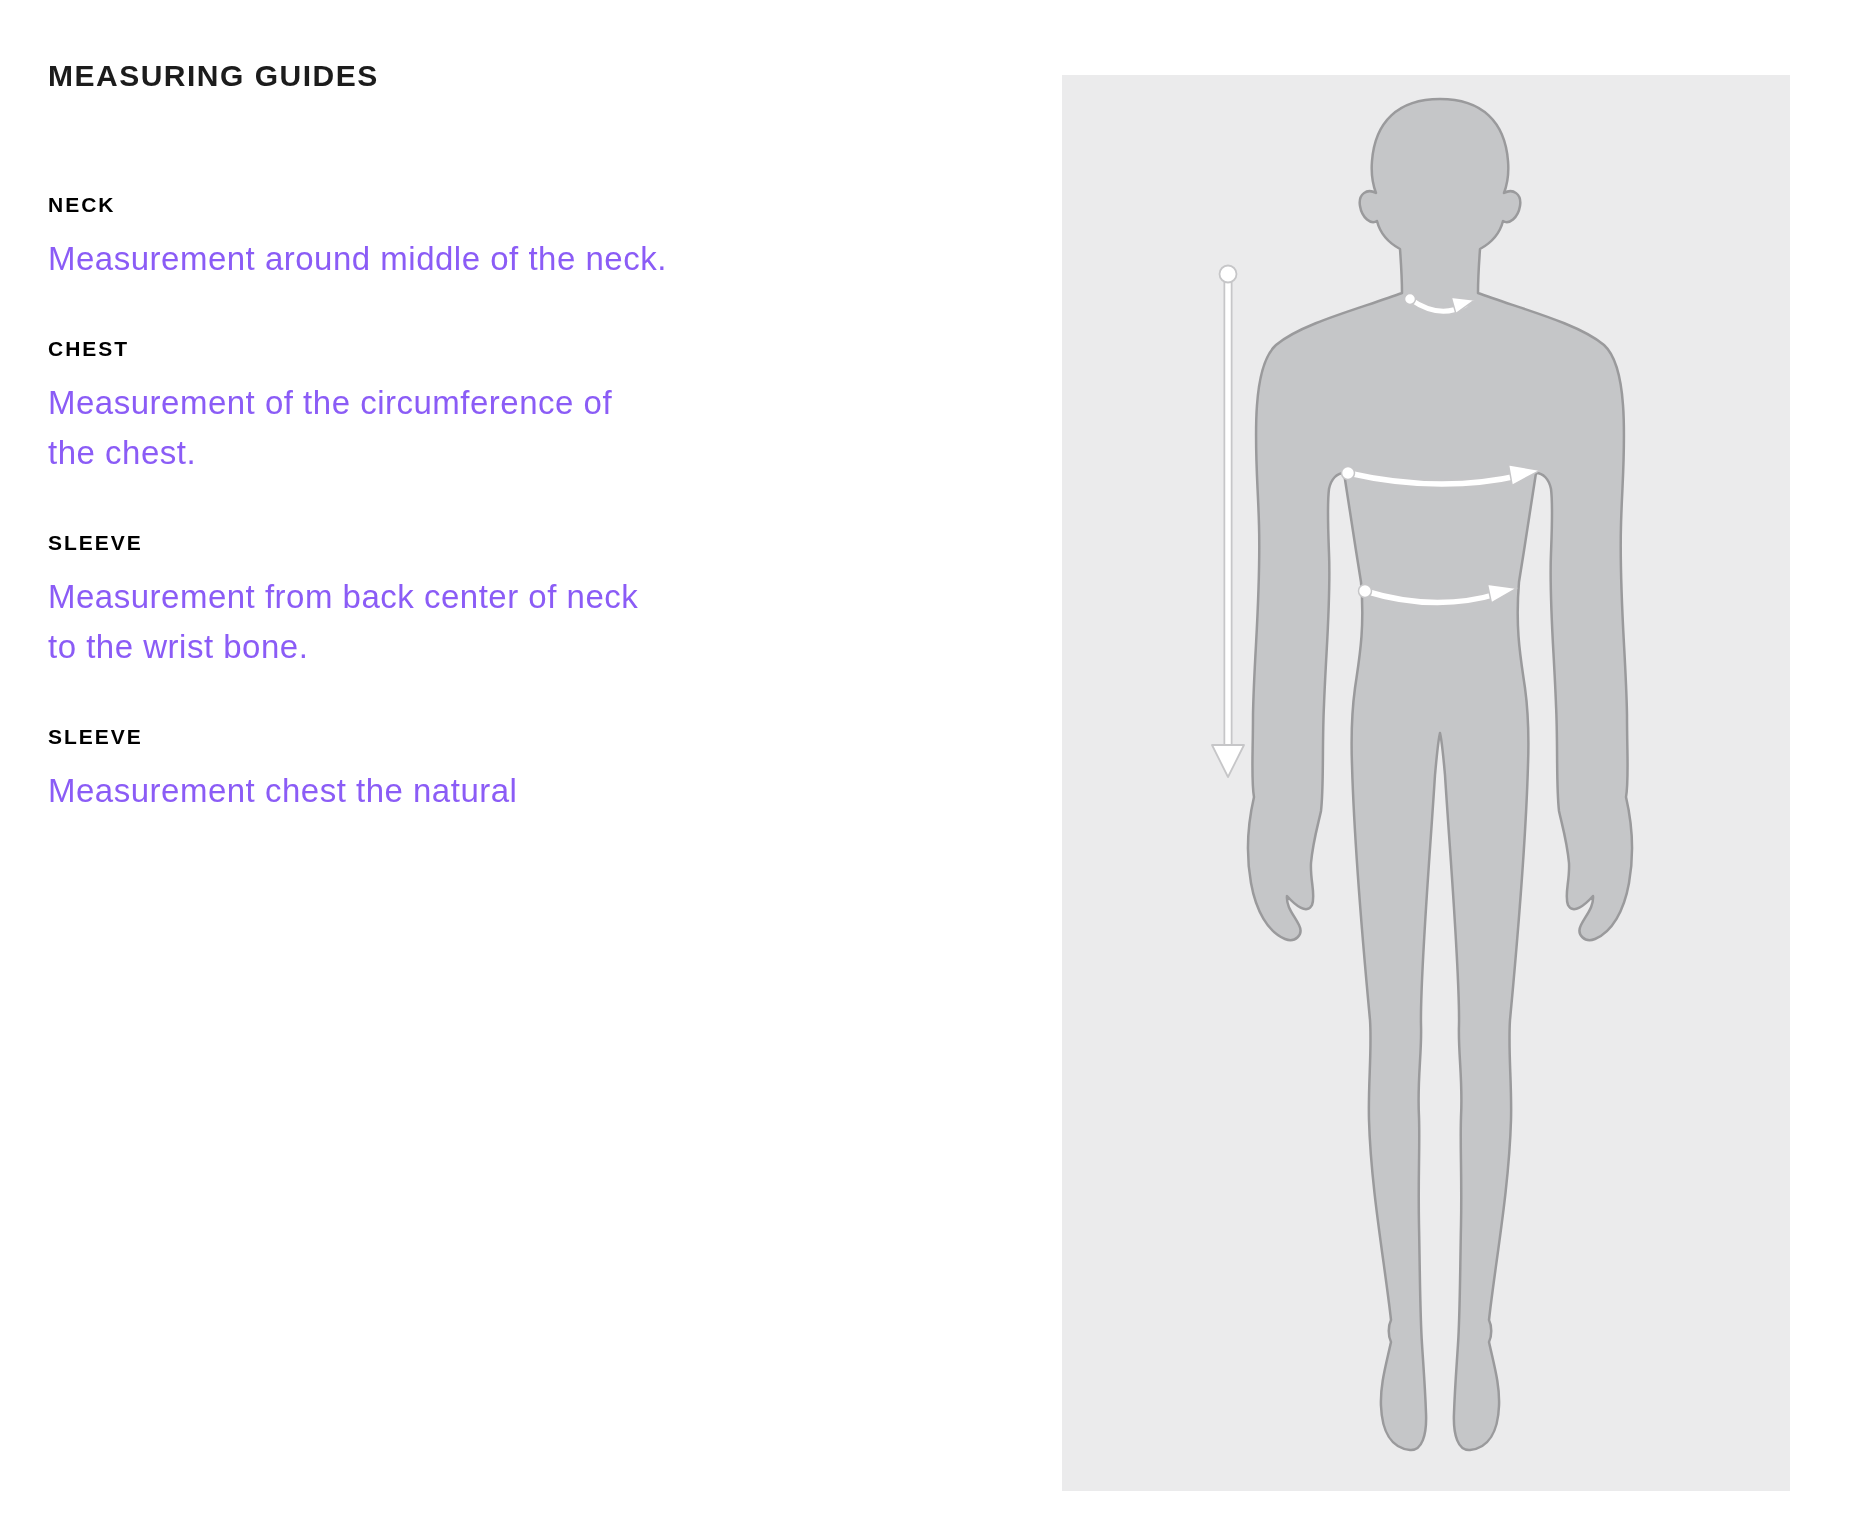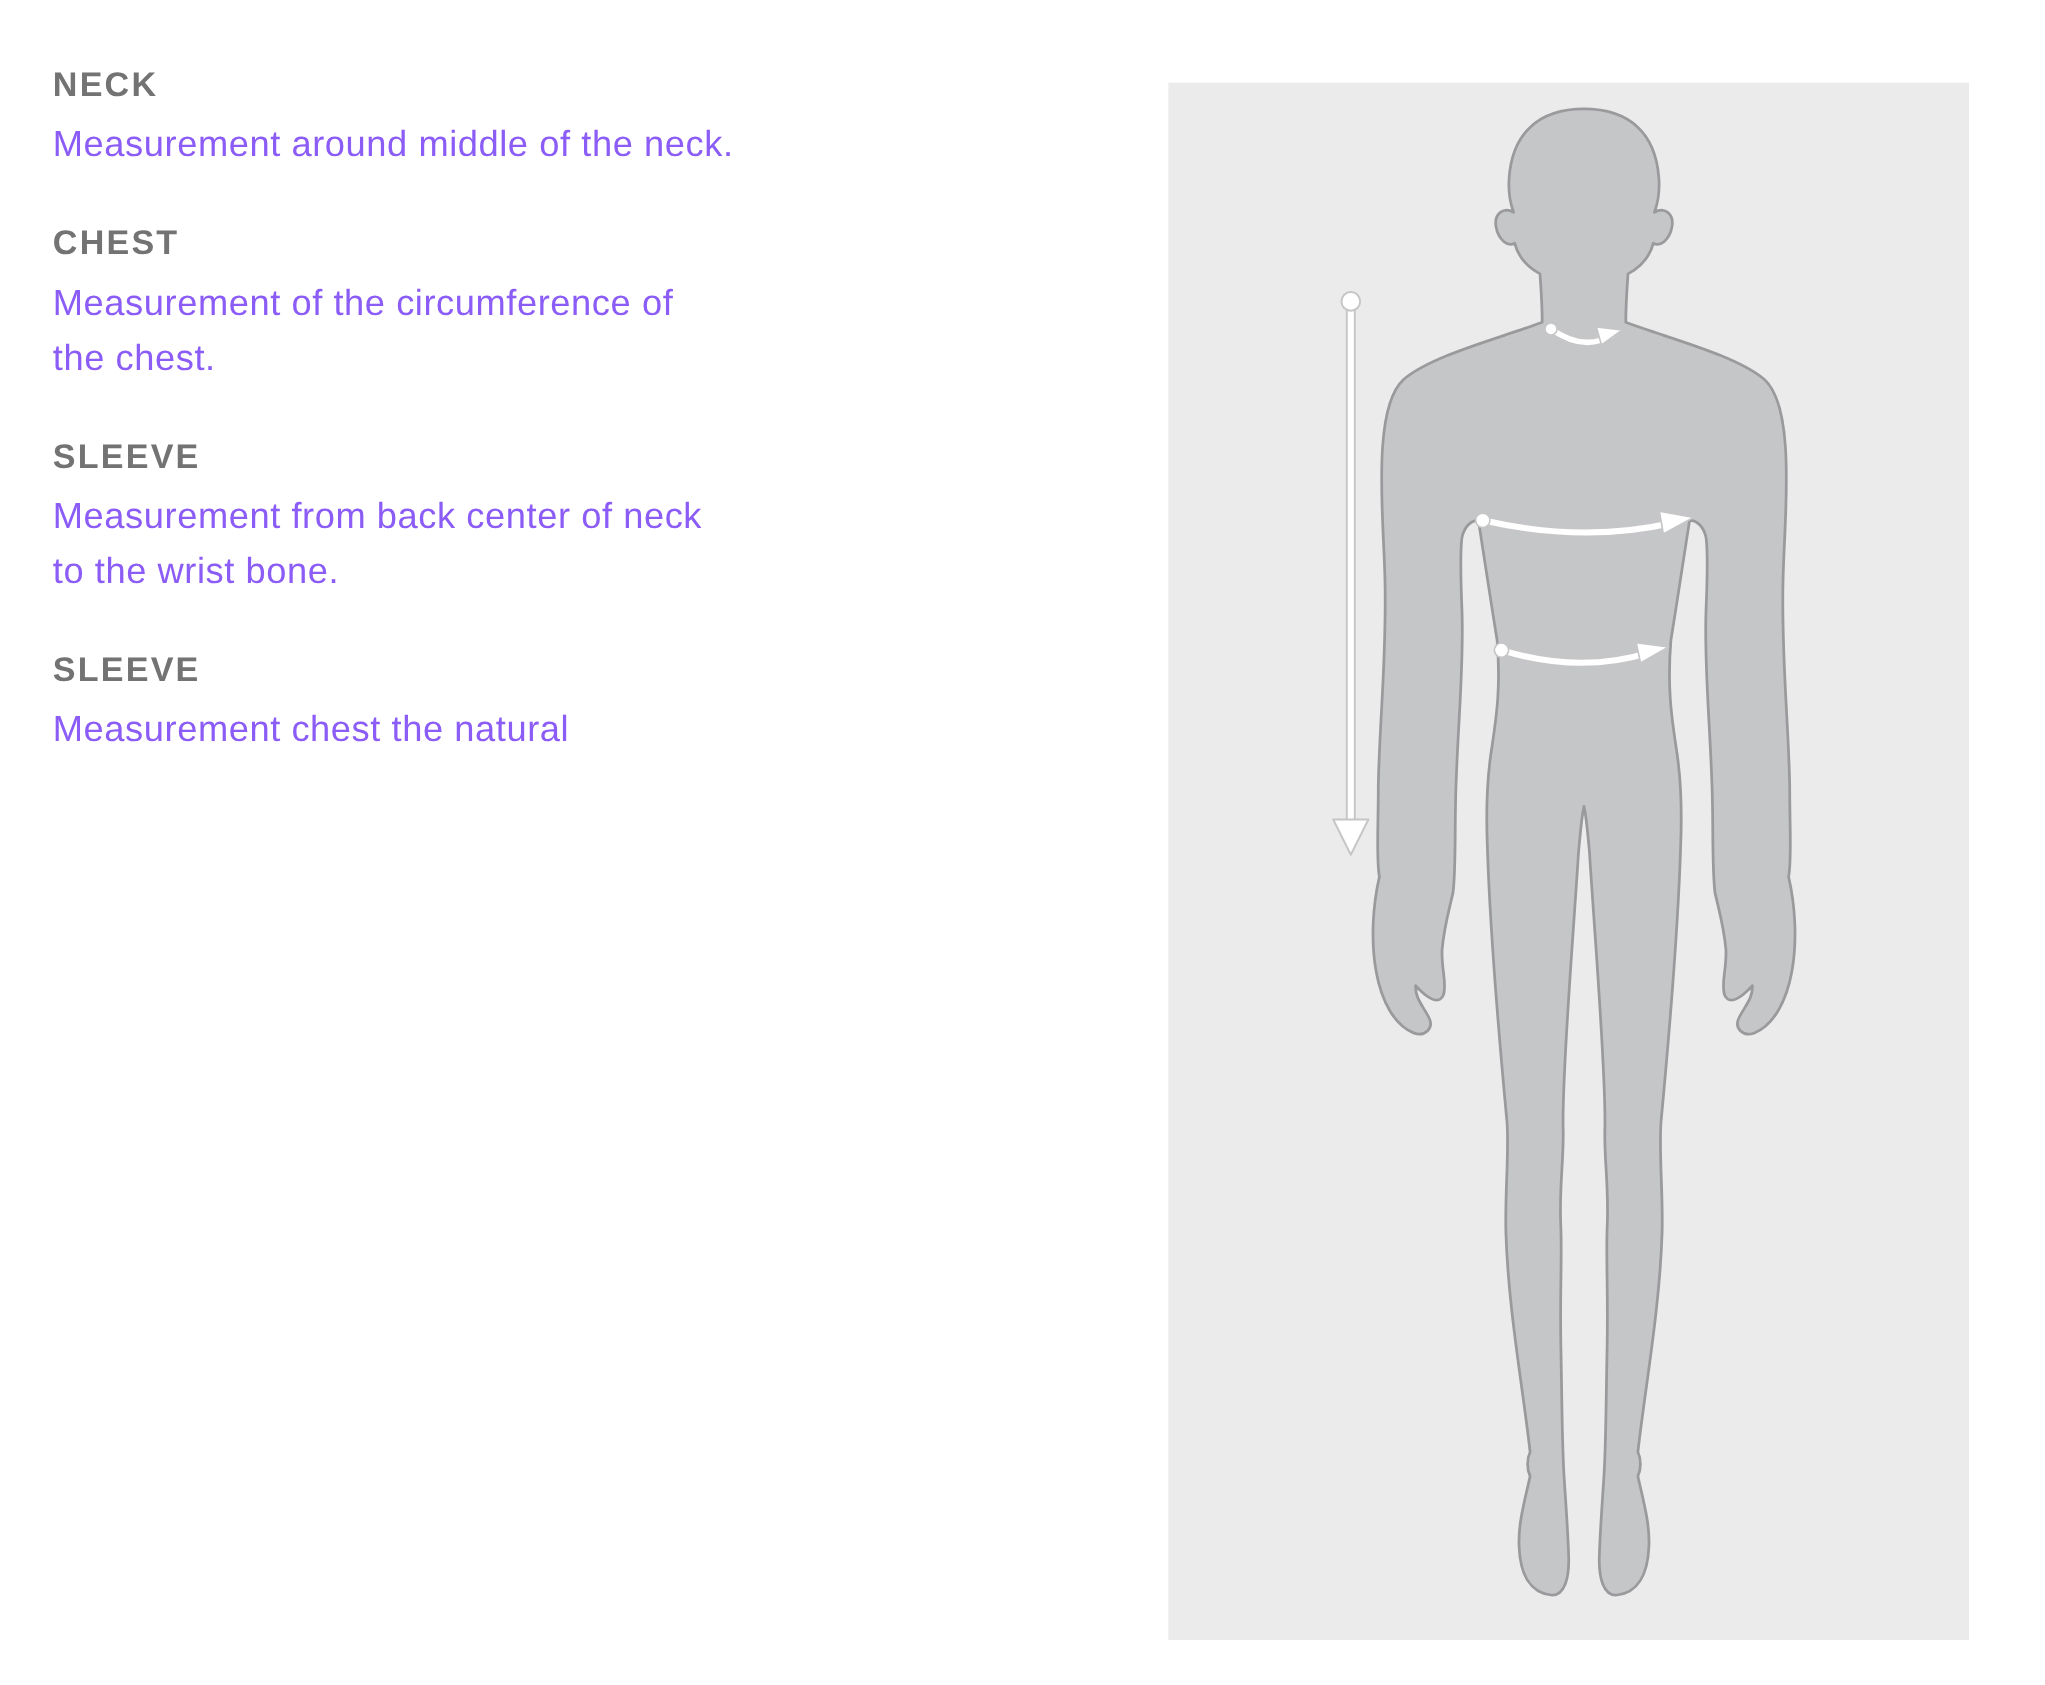--- a/index.html
+++ b/index.html
@@ -12,36 +12,37 @@
     position:absolute;left:48px;top:58px;width:830px;
   }
   .page-title{
     margin:0 0 92px 0;
     font-size:30px;font-weight:700;letter-spacing:1.5px;
     color:#1c1c1c;line-height:36px;
   }
   .guide-section{margin:0 0 46px 0;}
   .section-heading{
     margin:0 0 10px 0;
-    font-size:31px;font-weight:700;letter-spacing:2px;
-    color:#737373;line-height:38px;
+    font-size:21px;font-weight:700;letter-spacing:2px;
+    color:#000000;line-height:38px;
   }
   .section-desc{
     font-size:33px;font-weight:400;letter-spacing:0.5px;
     color:#8b5cf6;line-height:50px;
   }
   .figure-panel{
     position:absolute;left:1062px;top:75px;width:728px;height:1416px;
   }
   .figure-panel svg{display:block;}
 </style>
 </head>
 <body>
 
 <div class="text-col">
+  <h1 class="page-title">MEASURING GUIDES</h1>
 
   <div class="guide-section">
     <h2 class="section-heading">NECK</h2>
     <div class="section-desc">
       <div>Measurement around middle of the neck.</div>
       <div></div>
     </div>
   </div>
 
   <div class="guide-section">

